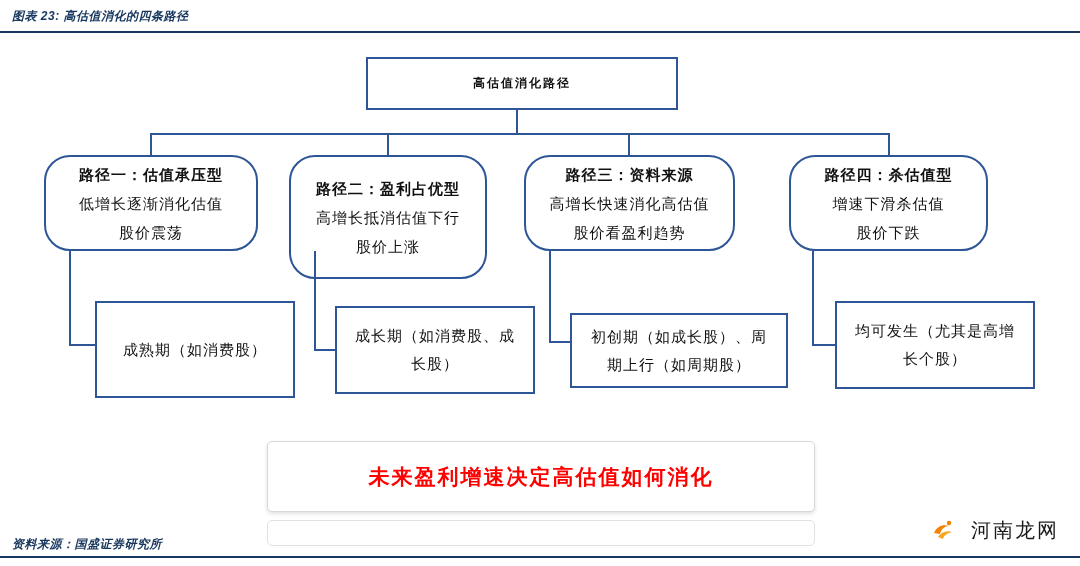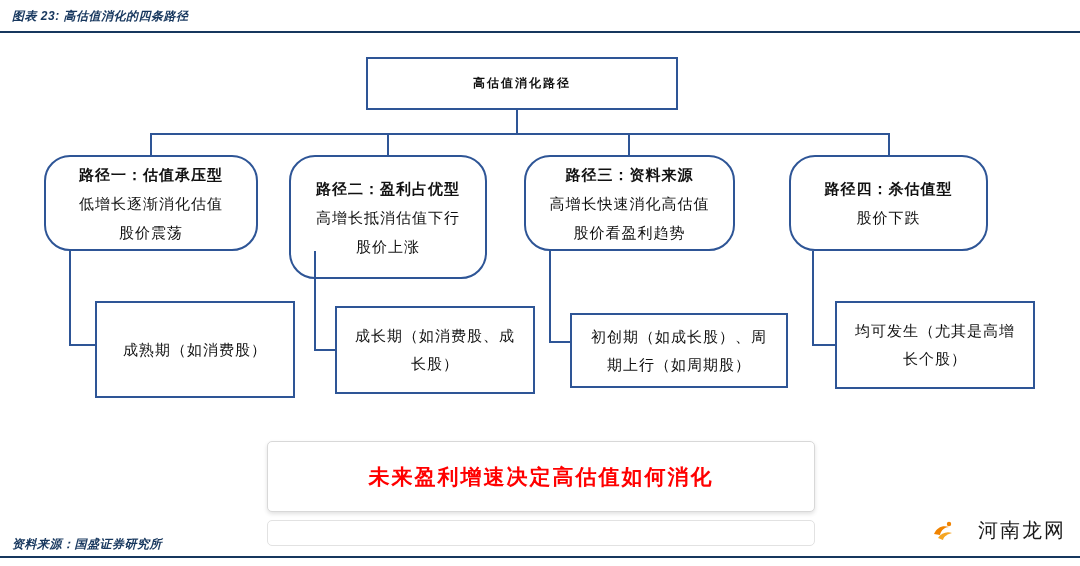--- a/index.html
+++ b/index.html
@@ -124,22 +124,22 @@
     font-style: italic;
     color: #17375E;
     letter-spacing: 0.5px;
   }
 
   .watermark {
     position: absolute;
     left: 930px;
     top: 517px;
     display: flex;
-    align-items: center;
-    gap: 22px;
+    align-items: flex-start;
+    gap: 15px;
   }
   .watermark-text {
     font-size: 20px;
     color: #1a1a1a;
     letter-spacing: 2px;
   }
   .watermark-icon {
     width: 26px;
     height: 26px;
     display: inline-block;
@@ -177,20 +177,21 @@
   </div>
 
   <div class="box branch-box" style="left:524px;top:155px;width:211px;height:96px">
     <div class="branch-title">路径三：资料来源</div>
     <div class="branch-line">高增长快速消化高估值</div>
     <div class="branch-line">股价看盈利趋势</div>
   </div>
 
   <div class="box branch-box" style="left:789px;top:155px;width:199px;height:96px">
     <div class="branch-title">路径四：杀估值型</div>
+    <div class="branch-line">增速下滑杀估值</div>
     <div class="branch-line">股价下跌</div>
   </div>
 
   <div class="line" style="left:69px;top:251px;width:2px;height:94px"></div>
   <div class="line" style="left:69px;top:344px;width:26px;height:2px"></div>
 
   <div class="line" style="left:314px;top:251px;width:2px;height:99px"></div>
   <div class="line" style="left:314px;top:349px;width:21px;height:2px"></div>
 
   <div class="line" style="left:549px;top:251px;width:2px;height:91px"></div>

